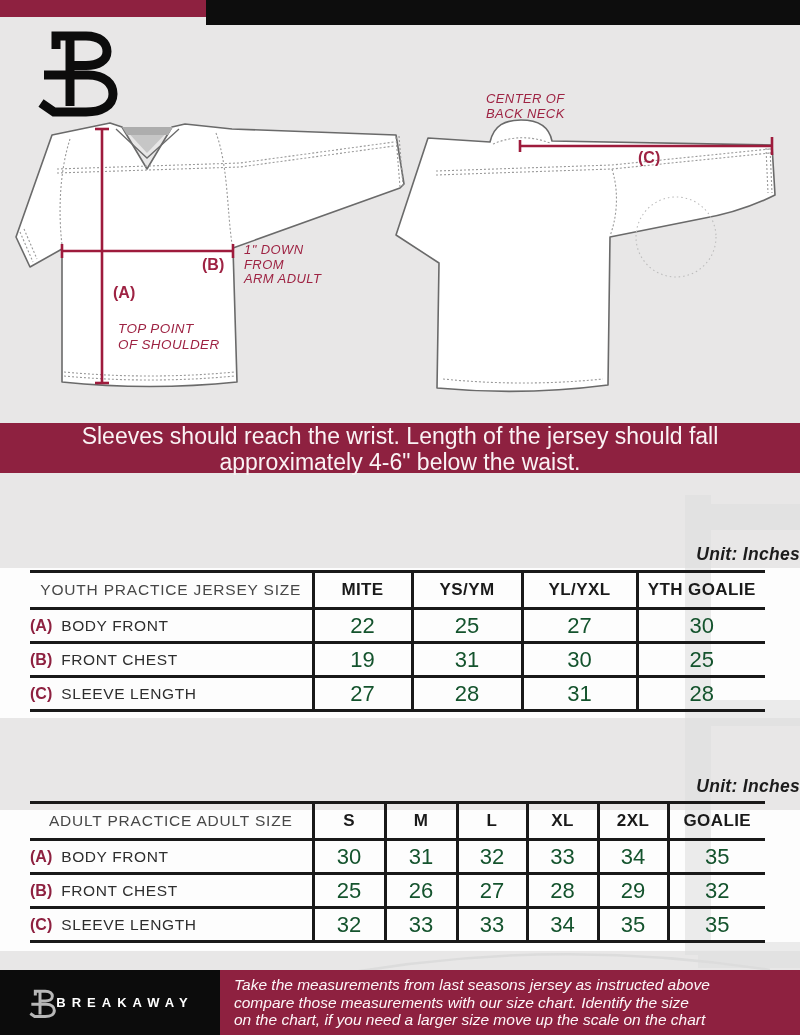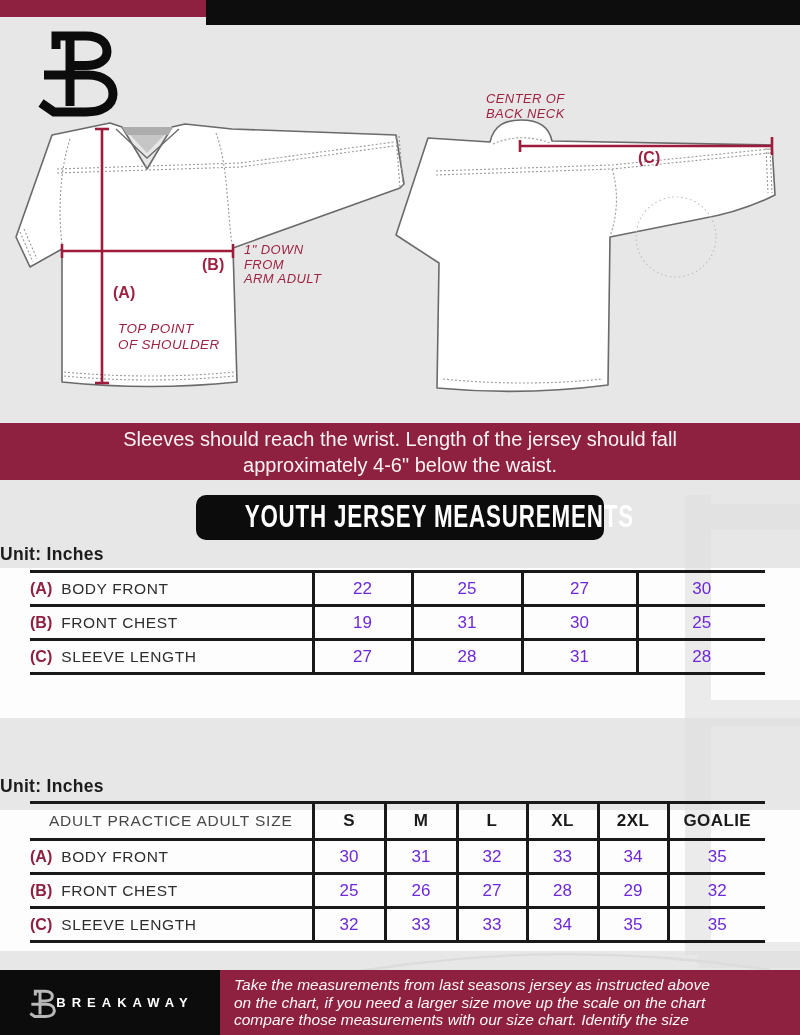--- a/index.html
+++ b/index.html
@@ -22,47 +22,47 @@
 
   
   .diagram-svg{left:0;top:85px;z-index:2;}
   .dlabel{position:absolute;color:#9e2343;z-index:2;}
   .dkey{font-weight:700;font-size:16px;font-style:normal;}
   .dnote{font-style:italic;font-size:13px;line-height:14.5px;letter-spacing:0.4px;}
   .dnote span{display:block;}
   .a-note{line-height:15.5px;font-size:13.5px;}
 
   
-  .fit-note{left:0;top:423px;width:800px;height:57px;background:#8e2140;display:flex;flex-direction:column;
-            align-items:center;justify-content:center;z-index:2;color:#faf2f4;font-size:20px;line-height:26px;}
+  .fit-note{left:0;top:423px;width:800px;height:50px;background:#8e2140;display:flex;flex-direction:column;
+            align-items:center;z-index:2;color:#faf2f4;font-size:23px;line-height:26px;}
 
   
   .white-band{left:0;width:800px;background:#fdfdfd;z-index:0;}
   .band1{top:568px;height:150px;}
   .band2{top:810px;height:141px;}
   .watermark{left:628px;top:455px;z-index:1;opacity:0.55;}
   .swoosh{left:300px;top:928px;z-index:1;}
 
   
   .black-banner{width:408px;left:196px;background:#0c0c0c;border-radius:10px;text-align:center;
                 padding:6px 0 7px 0;z-index:2;}
   .banner-text{color:#ffffff;font-weight:700;font-size:28px;white-space:nowrap;display:inline-block;
                transform:scale(0.8,1.1);letter-spacing:1px;}
-  .unit-line{left:0;width:800px;text-align:left;font-weight:700;font-size:17.5px;
+  .unit-line{left:0;width:800px;text-align:right;font-style:italic;font-weight:700;font-size:17.5px;
              color:#1c1c1c;z-index:2;letter-spacing:0.3px;}
 
   
   table.mtable{position:absolute;left:30px;border-collapse:collapse;table-layout:fixed;width:735px;z-index:2;
                background:transparent;}
   table.mtable td{padding:0;}
   .hrow td{height:34px;border-top:3px solid #191919;border-bottom:3px solid #191919;}
   .drow td{height:31px;border-top:3px solid #191919;border-bottom:3px solid #191919;}
   td.shead,td.val{border-left:3px solid #191919;text-align:center;vertical-align:middle;}
   td.shead{font-weight:700;font-size:17px;color:#1a1a1a;letter-spacing:0.4px;}
-  td.val{font-size:17px;color:#6d28d9;}
+  td.val{font-size:22px;color:#14532d;}
   td.lab-head{text-align:center;vertical-align:middle;font-size:15.5px;color:#474747;letter-spacing:0.8px;}
   td.lab{text-align:left;vertical-align:middle;padding-left:40px;}
   .key{color:#8e2140;font-weight:700;font-size:16px;margin-right:9px;}
   .rlabel{color:#2e2e2e;font-size:15.5px;letter-spacing:0.6px;text-align:center;}
 
   
   .footer{left:0;top:970px;width:800px;height:65px;display:flex;z-index:2;}
   .f-black{width:220px;background:#0c0c0c;display:flex;align-items:center;justify-content:center;}
   .f-brand{color:#ffffff;font-weight:700;font-size:13px;letter-spacing:6px;}
   .f-maroon{flex:1;background:#8e2140;color:#fdf6f8;display:flex;flex-direction:column;justify-content:center;
@@ -173,34 +173,38 @@
   <div class="dlabel dnote a-note" style="left:118px;top:305px;margin-top:16px;">
     <span>TOP POINT</span>
       <span>OF SHOULDER</span>
   </div>
 
   <div class="abs fit-note">
     <span>Sleeves should reach the wrist. Length of the jersey should fall</span>
     <span>approximately 4-6" below the waist.</span>
   </div>
 
-  <div class="abs black-banner" style="top:495px;">
-    <span class="banner-text">YOUTH JERSEY MEASUREMENTS</span>
-  </div>
   <div class="abs unit-line" style="top:544px;">Unit: Inches</div>
 
   <table class="mtable" style="top:570px;">
     <colgroup>
         <col style="width:283px">
         <col style="width:99px">
         <col style="width:110px">
         <col style="width:115px">
         <col style="width:128px">
       </colgroup>
     <tbody>
+      <tr class="hrow">
+        <td class="lab-head">YOUTH PRACTICE JERSEY SIZE</td>
+        <td class="shead">MITE</td>
+        <td class="shead">YS/YM</td>
+        <td class="shead">YL/YXL</td>
+        <td class="shead">YTH GOALIE</td>
+      </tr>
       <tr class="drow">
         <td class="lab"><span class="key">(A)</span><span class="rlabel">BODY FRONT</span></td>
         <td class="val">22</td>
         <td class="val">25</td>
         <td class="val">27</td>
         <td class="val">30</td>
       </tr>
       <tr class="drow">
         <td class="lab"><span class="key">(B)</span><span class="rlabel">FRONT CHEST</span></td>
         <td class="val">19</td>
@@ -276,18 +280,18 @@
         <g fill="none" stroke="#b8b8b8" stroke-width="9" stroke-linejoin="miter">
           <path d="M42,12 V82"></path>
           <path d="M28,25 V12 H58 C72,12 79,19 79,27.5 C79,36.5 70,41.5 58,41.5 H40"></path>
           <path d="M16,51 H60 C77,51 85,60 85,70 C85,82 73,88 58,88 H26 L13,79"></path>
         </g>
       </svg>
       <span class="f-brand">BREAKAWAY</span>
     </div>
     <div class="f-maroon">
       <span>Take the measurements from last seasons jersey as instructed above</span>
+      <span>compare those measurements  with our size chart. Identify the size</span>
       <span>on the chart, if you need a larger size move up the scale on the chart</span>
-      <span>compare those measurements  with our size chart. Identify the size</span>
     </div>
   </div>
 
 </div>
 
 </body></html>

